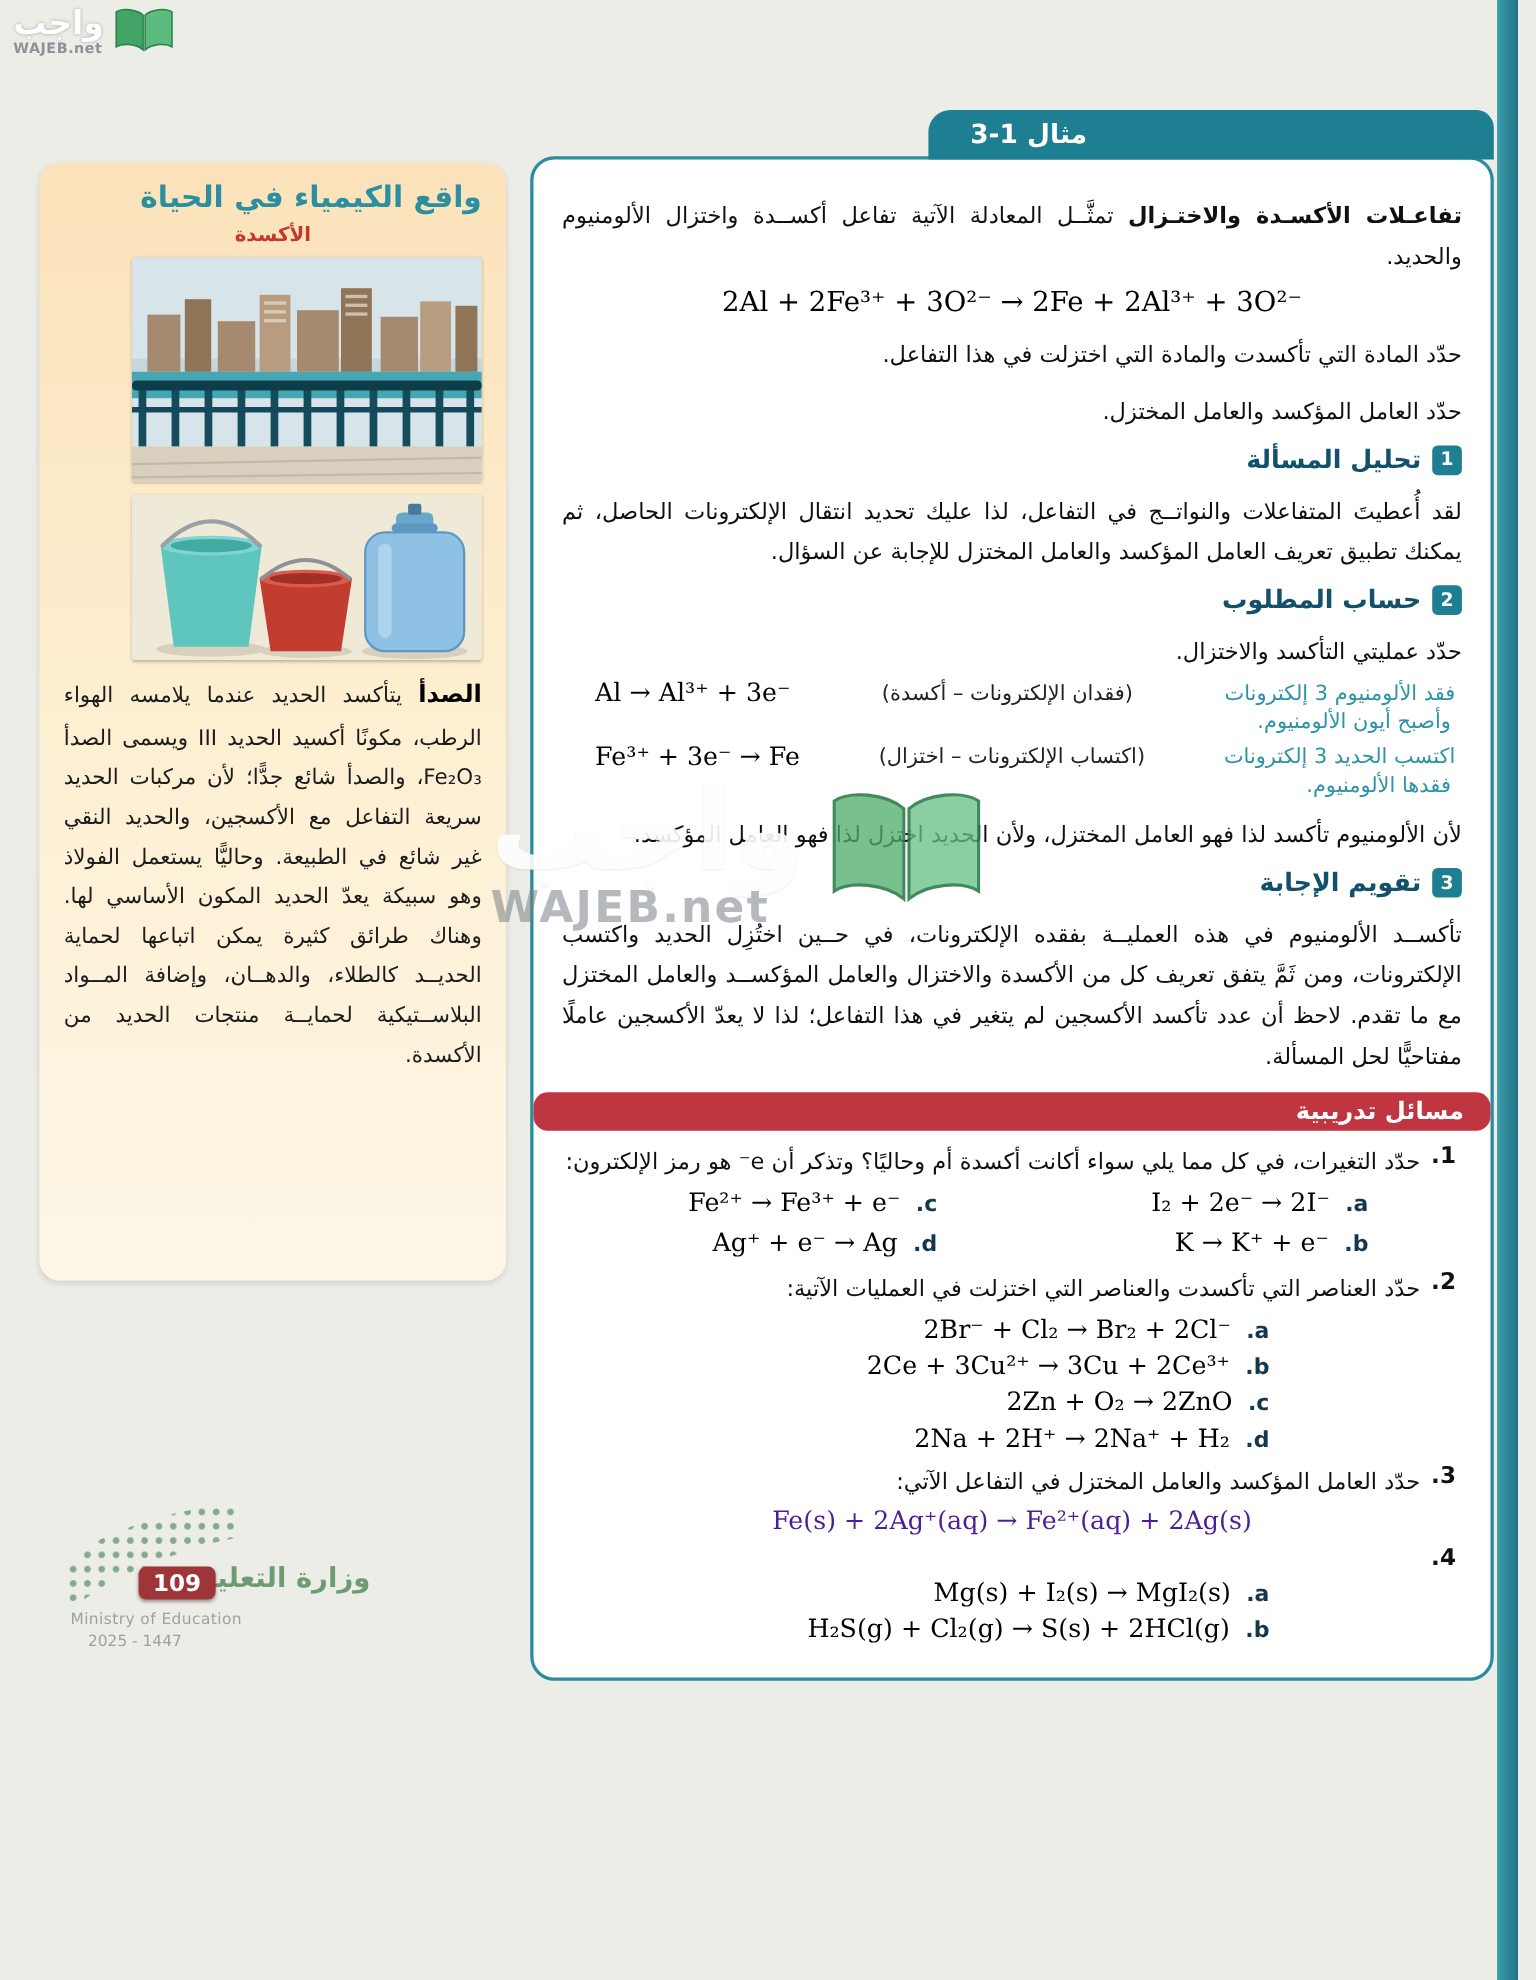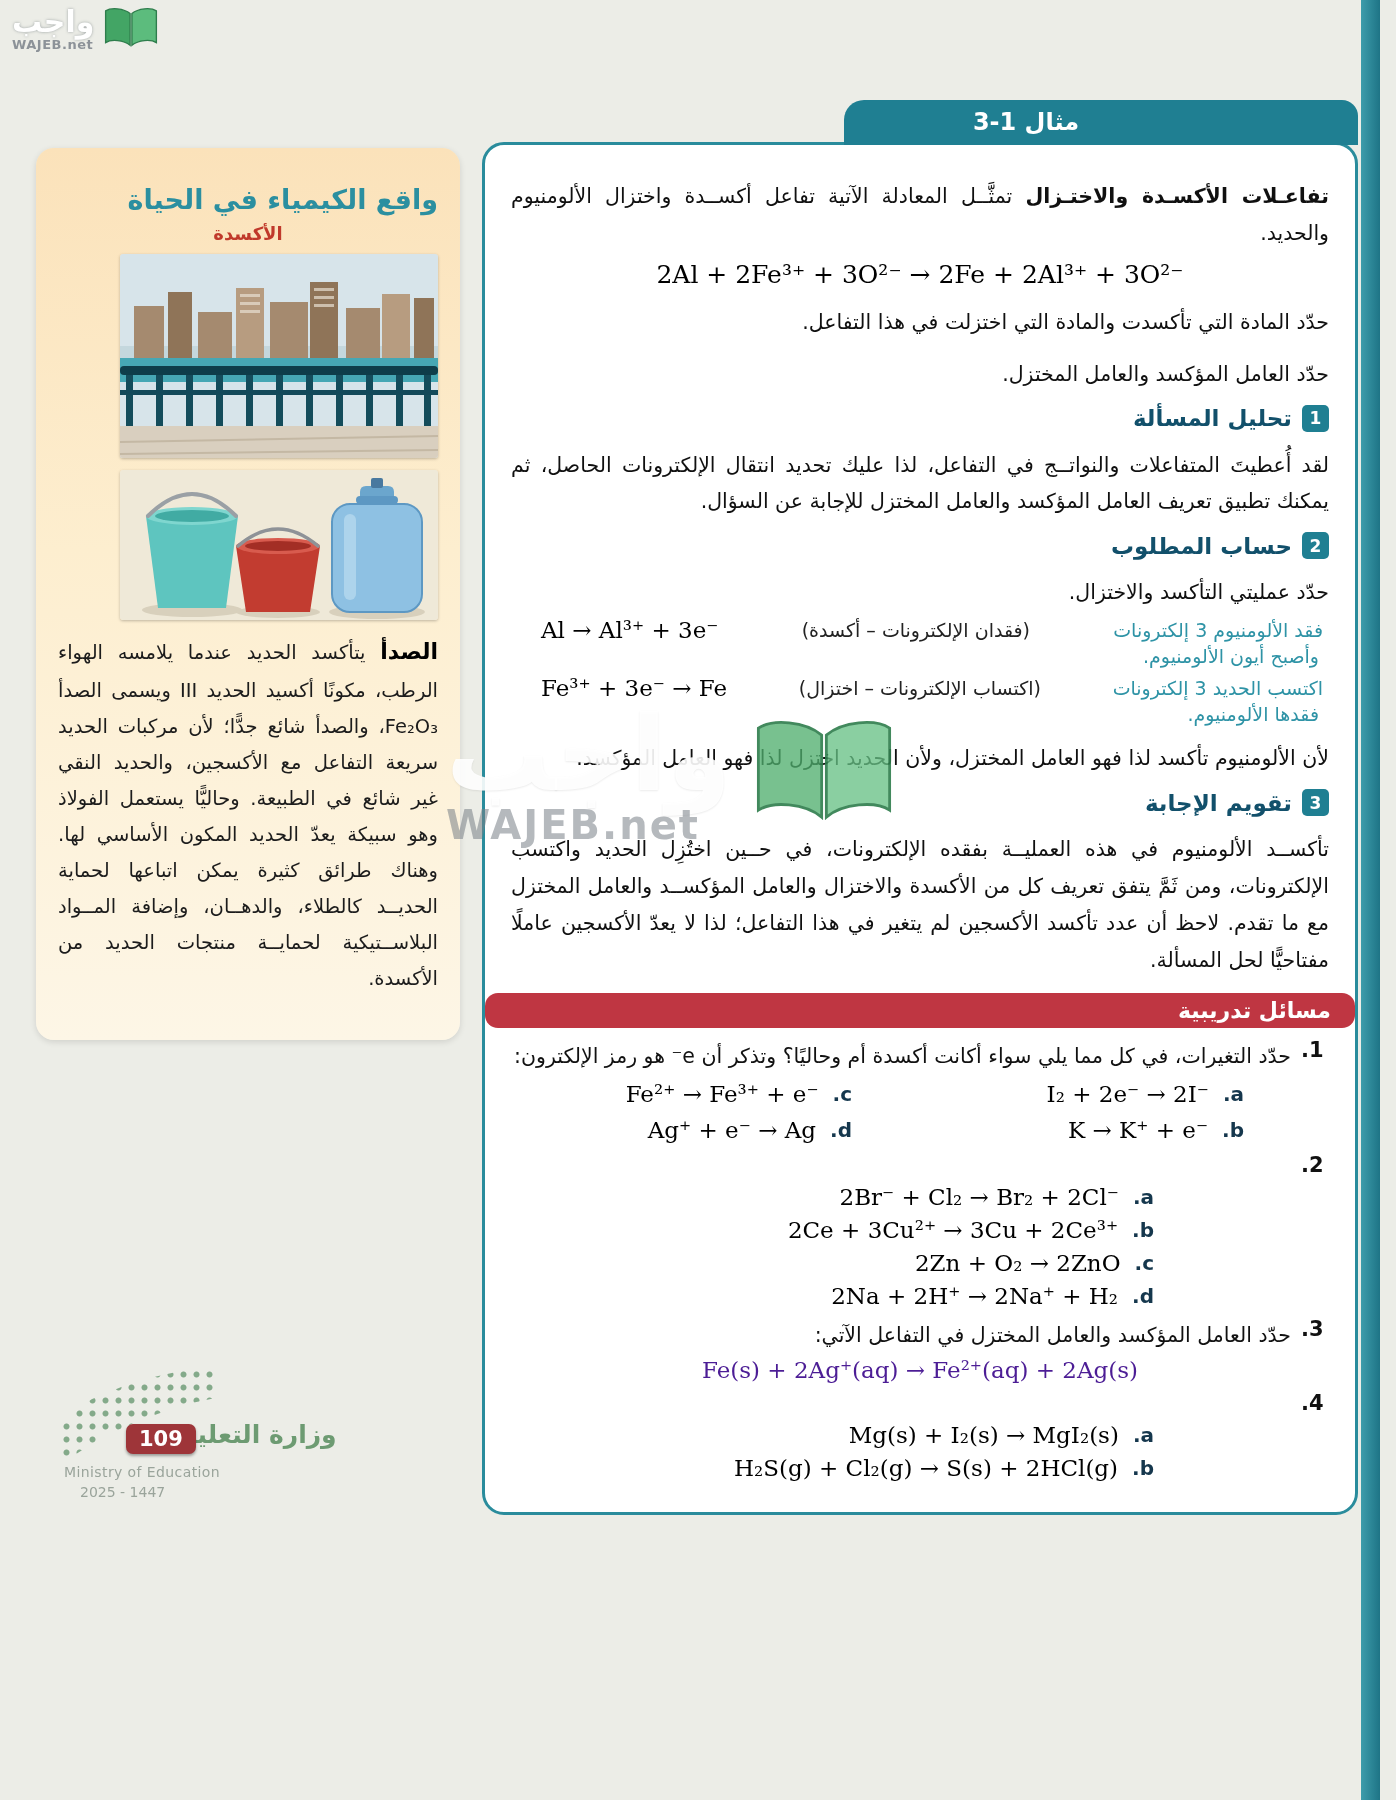--- a/index.html
+++ b/index.html
@@ -12,36 +12,36 @@
   
   .edge-strip{position:absolute;top:0;bottom:0;right:16px;width:19px;
     background:linear-gradient(to right,#3d9cab,#1e7486);}
   
   .brand-top{position:absolute;left:12px;top:6px;display:flex;align-items:center;gap:8px;z-index:20;}
   .brand-top .txt{text-align:left;}
   .brand-ar{font-size:30px;font-weight:bold;color:#fff;text-shadow:0 0 3px rgba(90,100,105,.55);line-height:1;}
   .brand-site{font-size:13px;font-weight:bold;color:#8c9298;letter-spacing:.5px;}
   .book-sm{width:58px;height:46px;}
   
-  .sidebar{position:absolute;left:36px;top:148px;width:424px;height:892px;box-sizing:border-box;
+  .sidebar{position:absolute;left:36px;top:148px;width:424px;height:1016px;box-sizing:border-box;
     background:linear-gradient(180deg,#fbe2ba 0%,#fdeecf 45%,#fdf6e6 100%);
-    border-radius:18px;padding:36px 22px;direction:rtl;overflow:hidden;
+    border-radius:18px;padding:16px 22px;direction:rtl;overflow:hidden;
     box-shadow:0 2px 6px rgba(0,0,0,.12);}
   .side-title{margin:0;color:#2b8fa0;font-size:27px;font-weight:bold;text-align:right;}
   .side-sub{margin:8px 0 10px;color:#c0392b;font-size:18px;font-weight:bold;text-align:center;}
   .photo{display:block;margin:0 0 12px auto;border-radius:3px;box-shadow:0 1px 3px rgba(0,0,0,.25);}
   .side-body{margin:4px 0 0;font-size:19.5px;line-height:1.85;text-align:justify;color:#1c1c1c;}
   .side-lead{font-size:22px;font-weight:bold;color:#000;}
   
   .panel{position:absolute;left:482px;top:142px;width:876px;box-sizing:border-box;
     background:#fff;border:3px solid #2a8c9c;border-radius:22px;
     padding:18px 26px 24px;direction:rtl;z-index:5;}
   .panel-tab{position:absolute;top:-45px;right:-3px;width:514px;height:45px;
     background:#1f7f92;border-radius:20px 16px 0 0;color:#fff;font-weight:bold;
-    font-size:24px;line-height:45px;text-align:center;padding-right:150px;box-sizing:border-box;}
+    font-size:24px;line-height:45px;text-align:left;padding-right:150px;box-sizing:border-box;padding-left:38px;}
   .body-p{margin:15px 0 6px;font-size:20.5px;line-height:1.8;text-align:justify;color:#101010;}
   .lead-bold{font-weight:bold;}
   .eq-main{direction:ltr;text-align:center;font-family:"DejaVu Serif","Liberation Serif",serif;
     font-size:25px;margin:8px 0 10px;color:#000;}
   .step-head{display:flex;align-items:center;gap:10px;margin:12px 0 6px;}
   .step-num{width:27px;height:27px;background:#1f7f92;color:#fff;font-weight:bold;font-size:17px;
     display:flex;align-items:center;justify-content:center;border-radius:5px;flex:0 0 auto;}
   .step-title{color:#12506b;font-weight:bold;font-size:23px;}
   .eq-row{display:flex;align-items:center;justify-content:space-between;margin:6px 6px 0 30px;}
   .eq{direction:ltr;font-family:"DejaVu Serif","Liberation Serif",serif;font-size:23px;color:#000;}
@@ -238,20 +238,21 @@
       <span class="eq" dir="ltr">K → K⁺ + e⁻</span>
     </div>
     <div class="cell">
       <span class="lbl" dir="ltr">.d</span>
       <span class="eq" dir="ltr">Ag⁺ + e⁻ → Ag</span>
     </div>
   </div>
 
   <div class="q">
     <span class="q-num" dir="ltr">.2</span>
+    <span class="q-text">حدّد العناصر التي تأكسدت والعناصر التي اختزلت في العمليات الآتية:</span>
   </div>
   <div class="eqrow">
     <span class="lbl" dir="ltr">.a</span>
     <span class="eq" dir="ltr">2Br⁻ + Cl₂ → Br₂ + 2Cl⁻</span>
   </div>
   <div class="eqrow">
     <span class="lbl" dir="ltr">.b</span>
     <span class="eq" dir="ltr">2Ce + 3Cu²⁺ → 3Cu + 2Ce³⁺</span>
   </div>
   <div class="eqrow">

